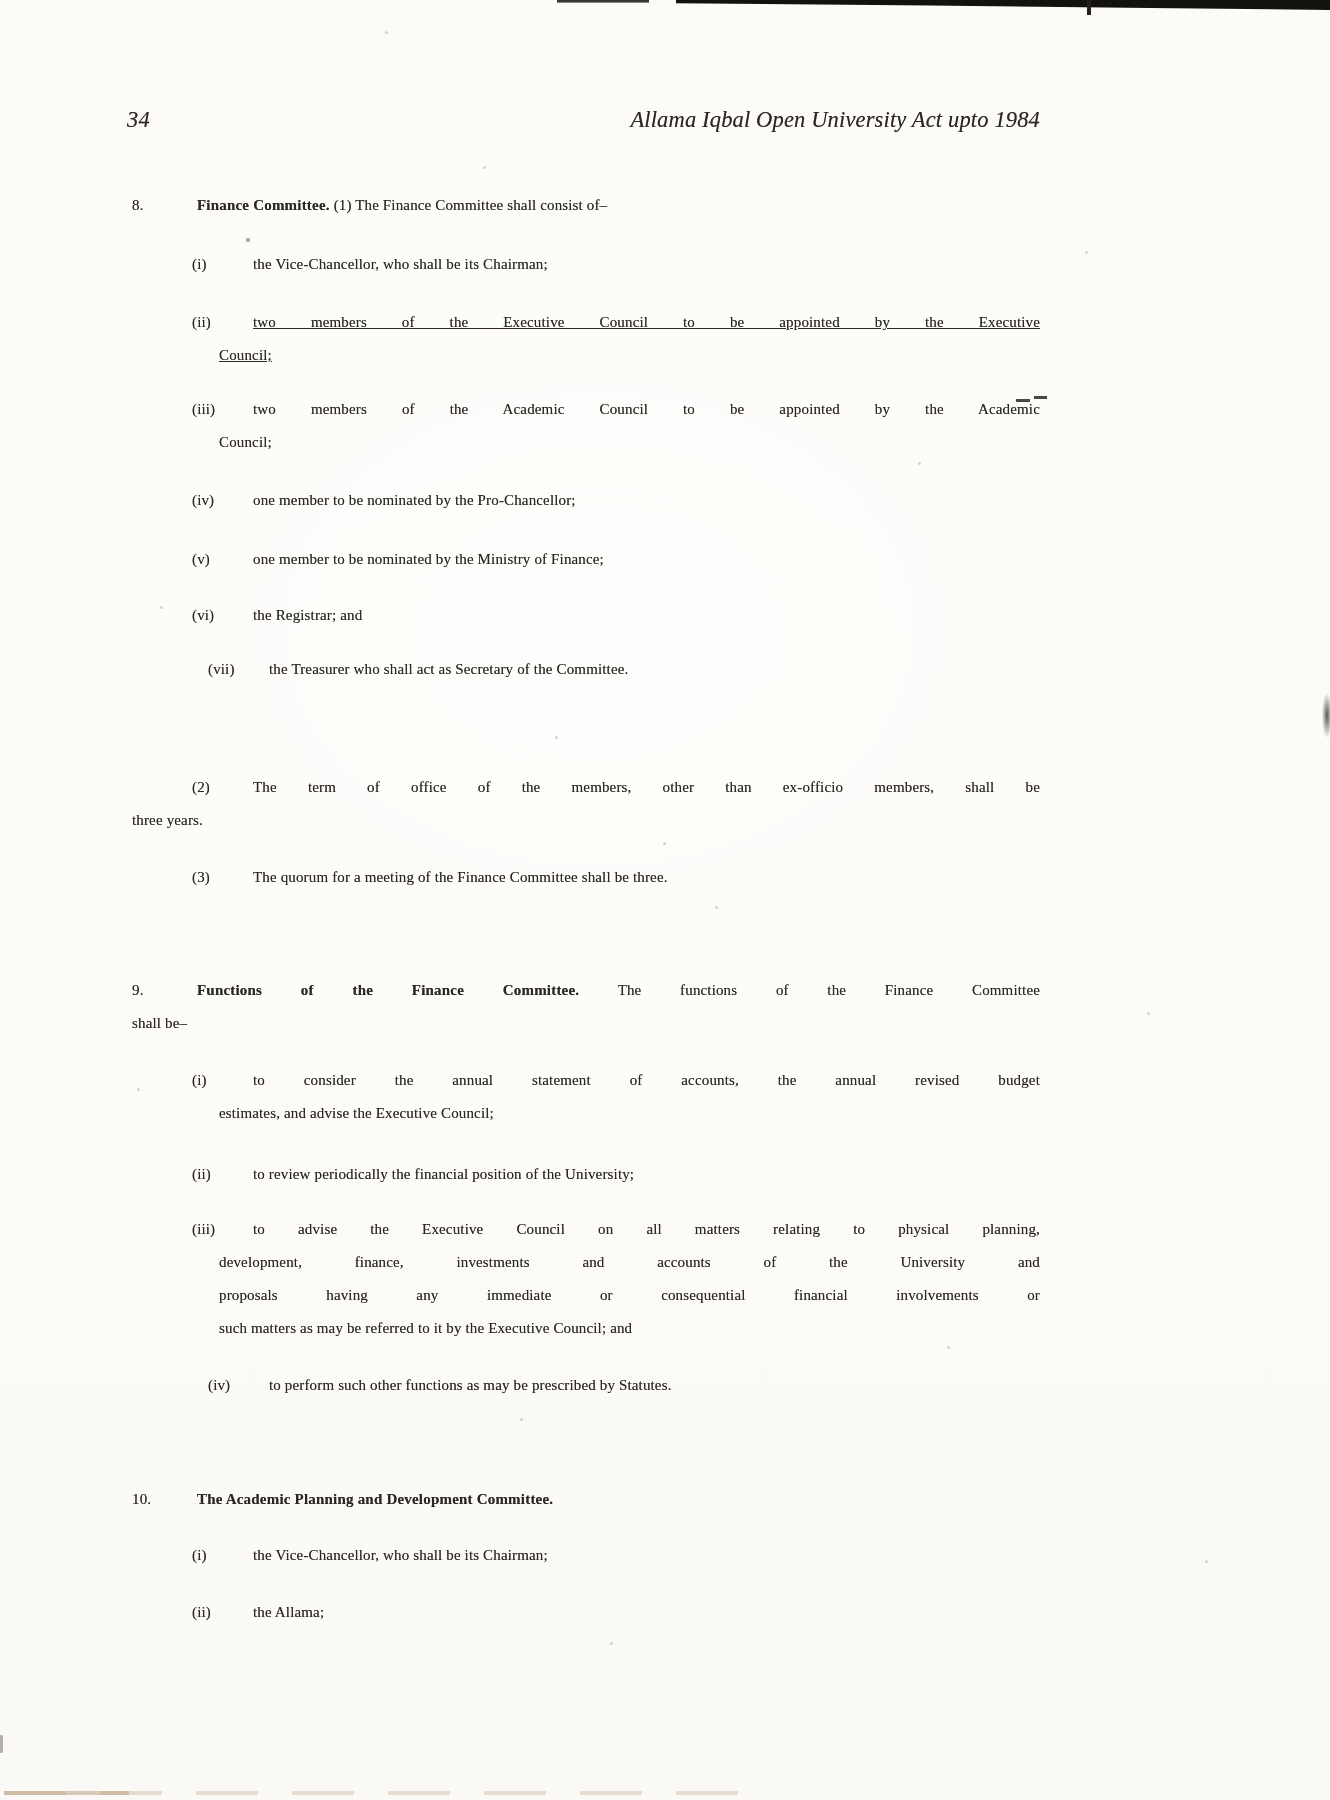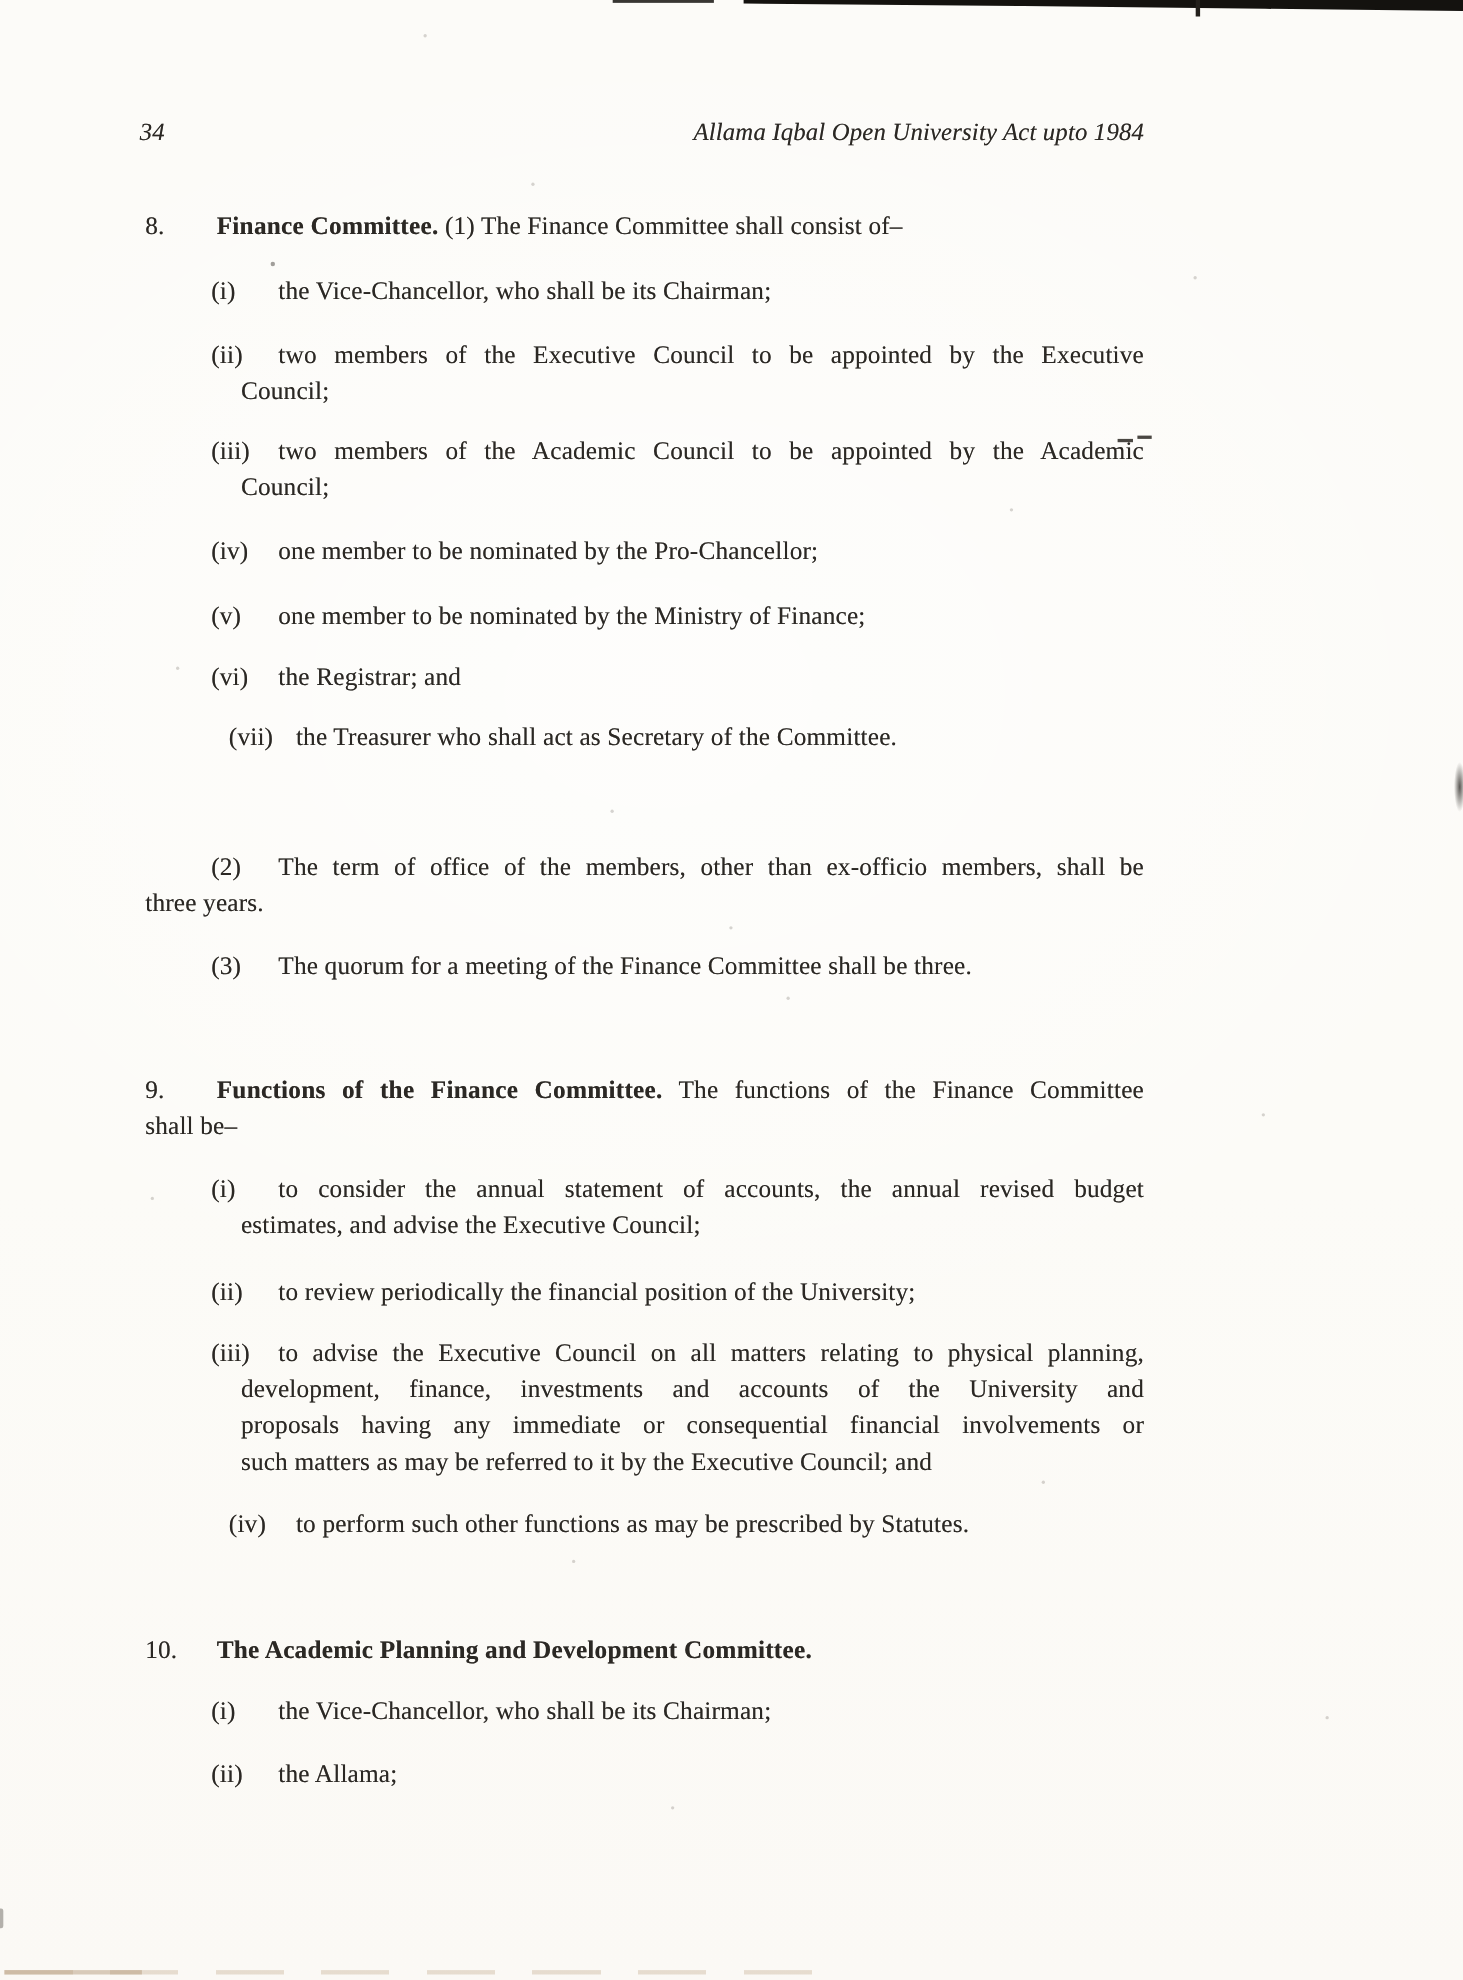--- a/index.html
+++ b/index.html
@@ -6,21 +6,21 @@
   .page{
     position:relative;
     width:1330px;height:1800px;
     background:
       radial-gradient(ellipse 1200px 900px at 45% 35%, rgba(255,255,255,0.6), rgba(255,255,255,0) 70%),
       linear-gradient(180deg,#fcfbf8 0%, #fcfbf7 60%, #fbf9f5 100%);
     font-family:"Liberation Serif","DejaVu Serif",serif;
     color:#2b2824;
     overflow:hidden;
   }
-  .blk{position:absolute;font-size:23px;line-height:33px;letter-spacing:0.15px;
+  .blk{position:absolute;font-size:15px;line-height:33px;letter-spacing:0.15px;
        text-shadow:0 0 0.5px rgba(43,40,36,0.55);}
   .row{min-height:33px;}
   .jl{text-align:justify;text-align-last:justify;}
   .marker{display:inline-block;width:61px;vertical-align:top;}
   .secnum{display:inline-block;width:65px;vertical-align:top;}
   .cont{margin-left:27px;}
   .hb{font-weight:bold;letter-spacing:0.2px;}
   .hdr{display:flex;justify-content:space-between;font-style:italic;font-size:22.5px;}
   .p-indent{padding-left:60px;}
   
@@ -55,21 +55,21 @@
   </div>
 
   <div class="blk" style="top:189px;left:132px;width:908px;">
     <span class="secnum">8.</span><span class="hb">Finance Committee.</span><span> (1) The Finance Committee shall consist of–</span>
   </div>
 
   <div class="blk" style="top:248px;left:192px;width:848px;">
     <div class="row"><span class="marker">(i)</span><span>the Vice-Chancellor, who shall be its Chairman;</span></div>
   </div>
 
-  <div class="blk" style="top:306px;left:192px;width:848px;">
+  <div class="blk" style="top:306px;left:192px;width:848px;text-decoration:underline;">
     <div class="row jl"><span class="marker">(ii)</span><span>two members of the Executive Council to be appointed by the Executive</span></div>
     <div class="row cont">Council;</div>
   </div>
 
   <div class="blk" style="top:393px;left:192px;width:848px;">
     <div class="row jl"><span class="marker">(iii)</span><span>two members of the Academic Council to be appointed by the Academic</span></div>
     <div class="row cont">Council;</div>
   </div>
 
   <div class="blk" style="top:484px;left:192px;width:848px;">

